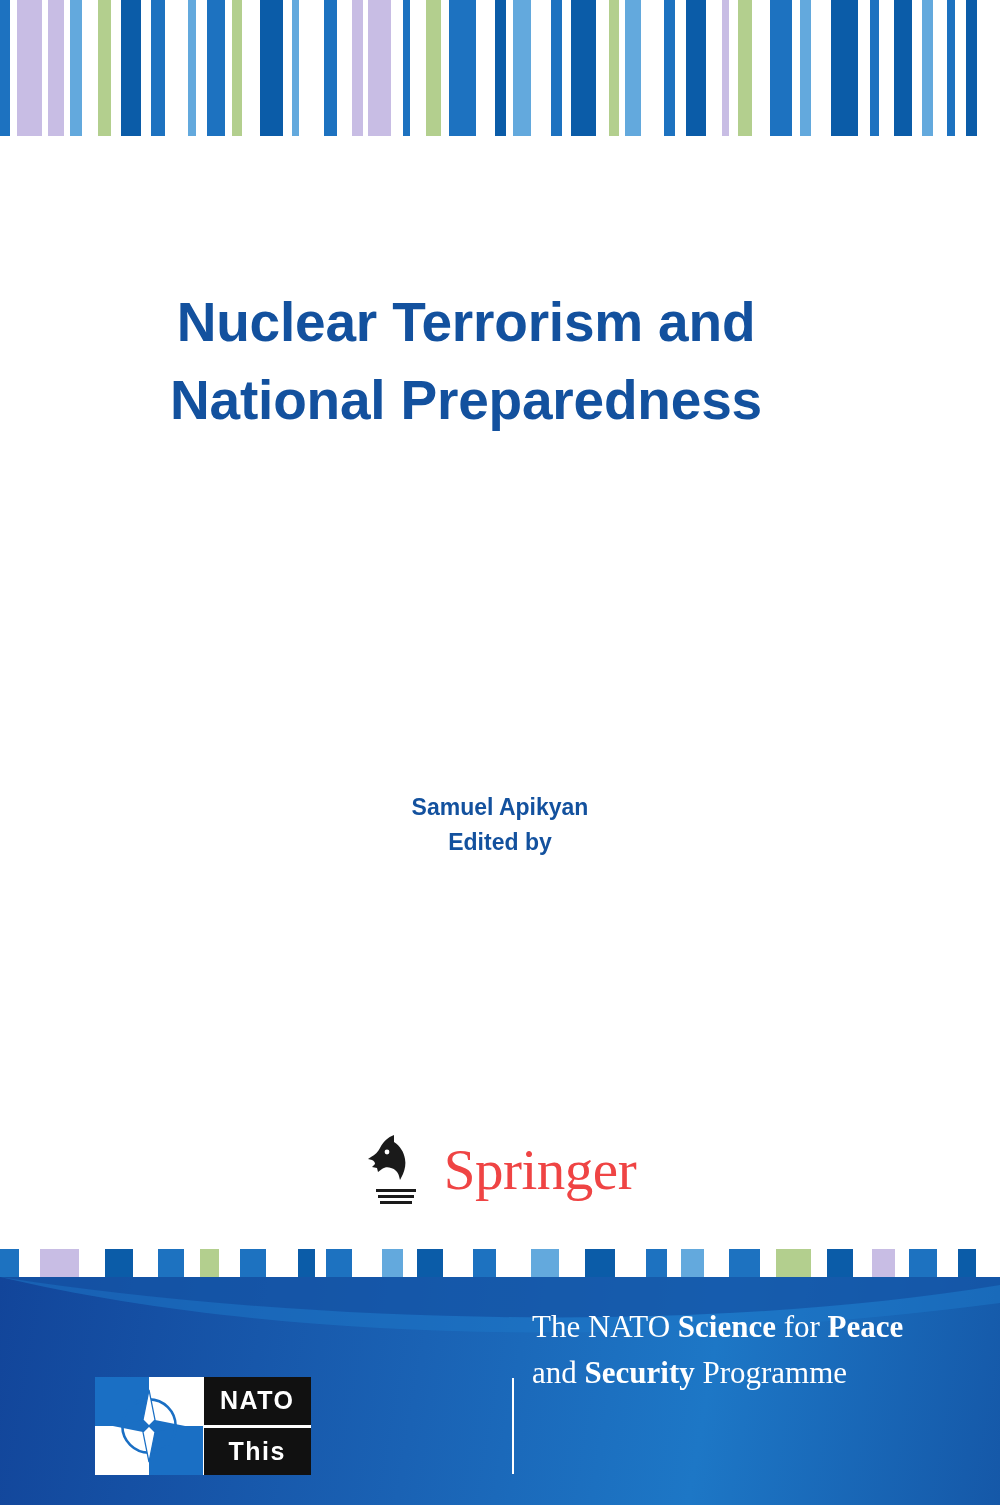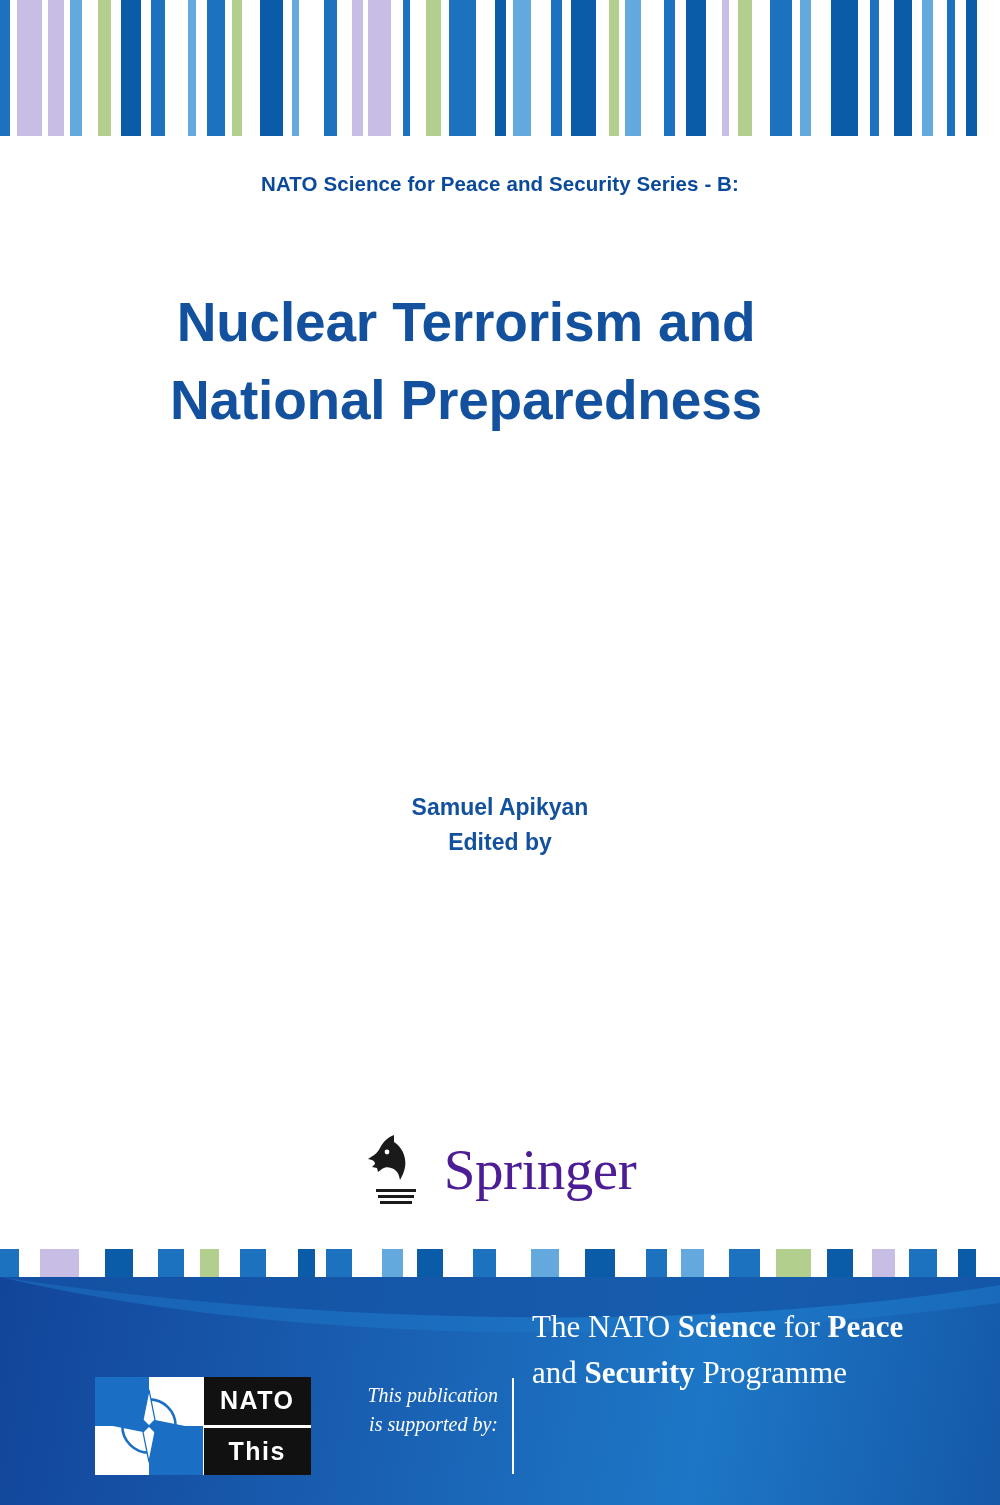--- a/index.html
+++ b/index.html
@@ -84,21 +84,21 @@
     justify-content: center;
     gap: 18px;
   }
   .springer .knight {
     width: 62px;
     height: 72px;
   }
   .springer .wordmark {
     font-family: "Liberation Serif", serif;
     font-size: 57px;
-    color: #4c1d95;
+    color: #ef4444;
     letter-spacing: -0.5px;
   }
 
   
   .bottom-stripes {
     position: absolute;
     top: 1249px;
     left: 0;
     width: 1000px;
     height: 28px;
@@ -294,21 +294,20 @@
       <div class="stripe" style="background: rgb(255, 255, 255); width: 10.2389px;"></div>
       <div class="stripe" style="background: rgb(99, 169, 221); width: 11.3766px;"></div>
       <div class="stripe" style="background: rgb(255, 255, 255); width: 13.6519px;"></div>
       <div class="stripe" style="background: rgb(29, 114, 192); width: 7.96359px;"></div>
       <div class="stripe" style="background: rgb(255, 255, 255); width: 11.3766px;"></div>
       <div class="stripe" style="background: rgb(11, 92, 168); width: 10.2389px;"></div>
       <div class="stripe" style="background: rgb(255, 255, 255); width: 22.7531px;"></div>
     </div>
 
   <div class="series">
-    <div>NATO Science for Peace and Security Series - B:</div>
   </div>
 
   <div class="title">
     <div>Nuclear Terrorism and</div>
     <div>National Preparedness</div>
   </div>
 
   <div class="editors">
     <div>Samuel Apikyan</div>
     <div>Edited by</div>
@@ -399,24 +398,20 @@
           </g>
         </svg>
       </div>
     </div>
     <div class="nato-right">
       <div class="nato-word">NATO</div>
       <div class="nato-word otan">This</div>
     </div>
   </div>
 
-  <div class="supported">
-    <div>This publication</div>
-    <div>is supported by:</div>
-  </div>
 
   <div class="divider"></div>
 
   <div class="programme">
     <div>
       <span>The NATO </span><b>Science</b><span> for </span><b>Peace</b>
     </div>
     <div>
       <span>and </span><b>Security</b><span> Programme</span>
     </div>

